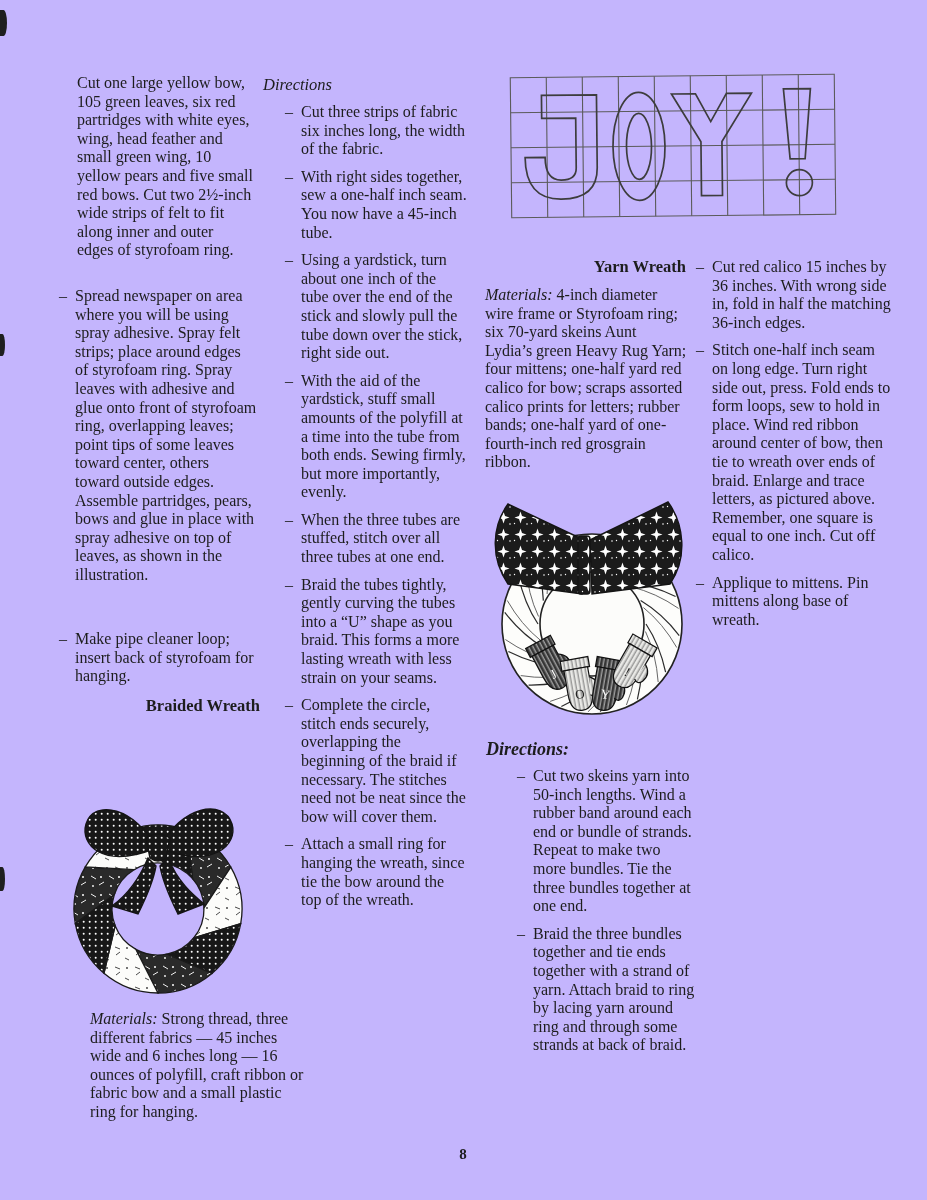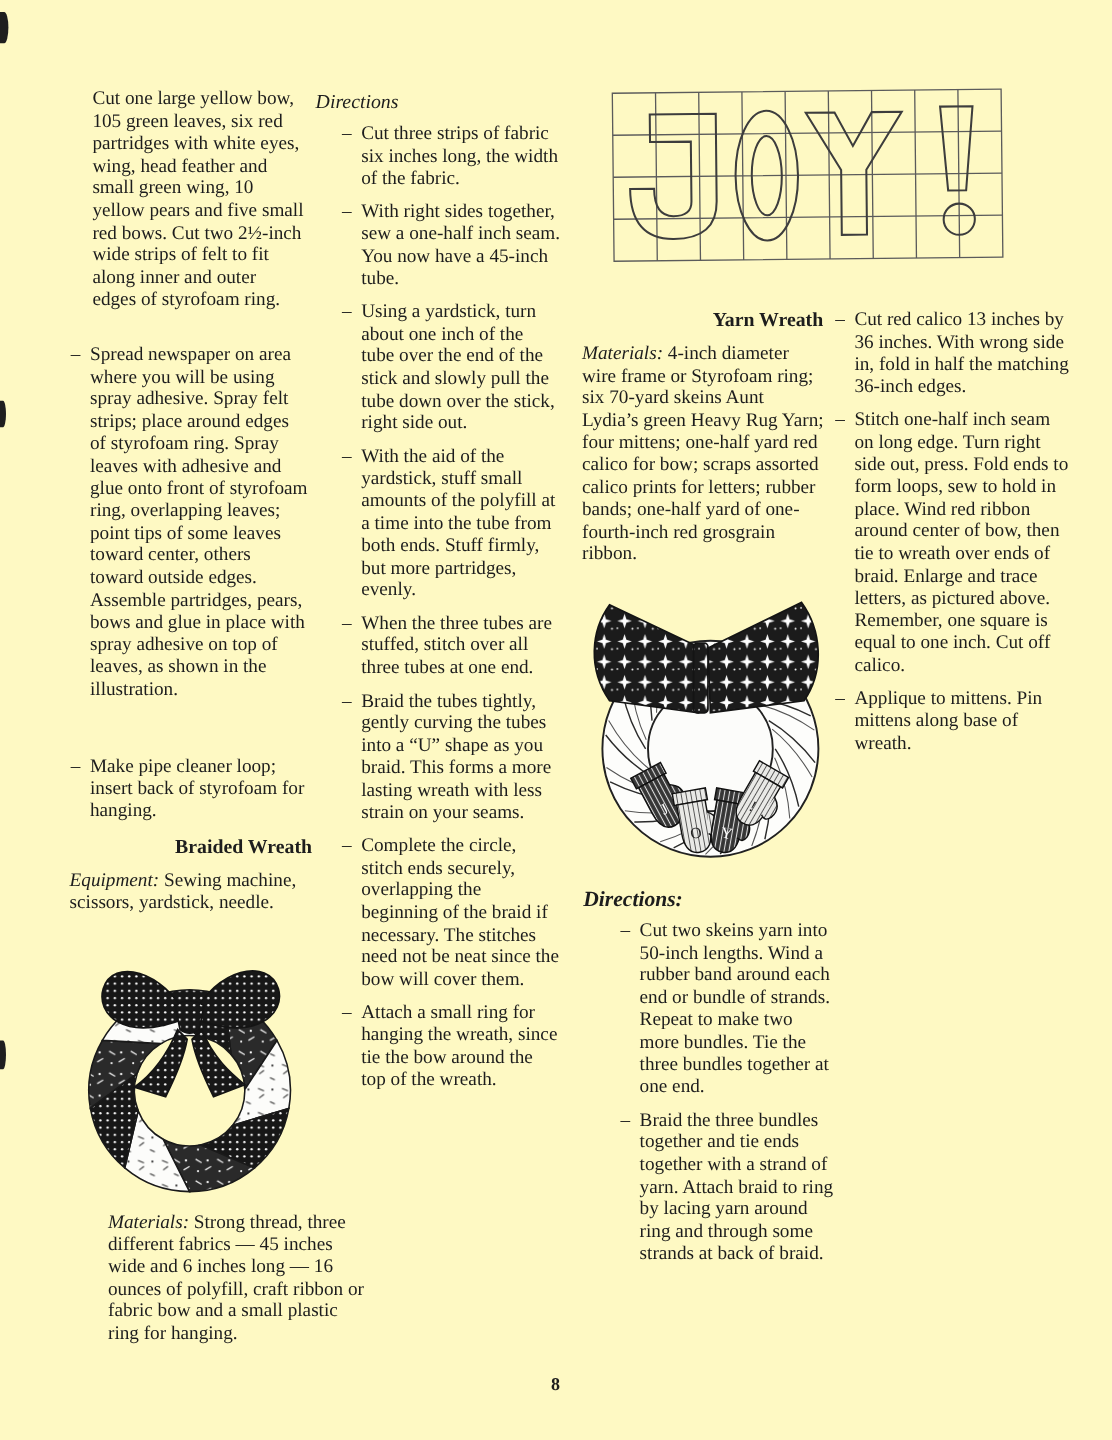--- a/index.html
+++ b/index.html
@@ -1,18 +1,18 @@
 <!DOCTYPE html>
 <html><head>
 <meta charset="utf-8">
 <style>
   html,body{margin:0;padding:0;background:#e9e9e7;}
   #page{
     position:relative;width:927px;height:1200px;margin:0 auto;
-    background:#fef9c3;overflow:hidden;
+    background:#c4b5fd;overflow:hidden;
     font-family:"Liberation Serif",serif;color:#1d1d1d;
   }
   .blk{position:absolute;font-size:16px;line-height:18.6px;}
   .bullet{display:flex;margin:0 0 9px;}
   .dash{flex:none;width:16px;}
   .btxt{flex:1;}
   .head-bold{font-weight:bold;text-align:right;font-size:16.5px;}
   .head-italic{font-style:italic;font-size:16.5px;}
   .head-bold-italic{font-style:italic;font-weight:bold;font-size:18px;}
   .lbl{font-style:italic;}
@@ -40,23 +40,20 @@
     <span class="btxt">Spread newspaper on area where you will be using spray adhesive. Spray felt strips; place around edges of styrofoam ring.  Spray leaves with adhesive and glue onto front of styrofoam ring, overlapping leaves; point tips of some leaves toward center, others toward outside edges.  Assemble partridges, pears, bows and glue in place with spray adhesive on top of leaves, as shown in the illustration.</span>
   </div>
 
   <div class="blk bullet" style="left:59px;top:630px;width:198px;">
     <span class="dash">–</span>
     <span class="btxt">Make pipe cleaner loop; insert back of styrofoam for hanging.</span>
   </div>
 
   <div class="blk head-bold" style="left:58px;top:697px;width:202px;">Braided Wreath</div>
 
-  <div class="blk" style="left:58px;top:725px;width:207px;">
-    <p class="para"><span class="lbl">Equipment:</span> <span>Sewing machine, scissors, yardstick, needle.</span></p>
-  </div>
 
   <svg id="braided-wreath" style="position:absolute;left:52px;top:782px;" width="212" height="220" viewBox="0 0 212 220">
     <defs>
       <pattern id="fabDots" width="6" height="6" patternUnits="userSpaceOnUse">
         <rect width="6" height="6" fill="#171717"></rect>
           <circle cx="1.7" cy="1.7" r="1" fill="#fff"></circle>
       </pattern>
       <pattern id="fabLight" width="20" height="20" patternUnits="userSpaceOnUse">
         <rect width="20" height="20" fill="#fcfcfa"></rect>
         <path d="M3,5 l5,2 M4,13 l4,-3 M13,16 l4,2" stroke="#333" stroke-width="0.9" fill="none"></path>
@@ -103,21 +100,21 @@
     <div class="bullet">
         <span class="dash">–</span>
         <span class="btxt">With right sides together, sew a one-half inch seam.  You now have a 45-inch tube.</span>
       </div>
     <div class="bullet">
         <span class="dash">–</span>
         <span class="btxt">Using a yardstick, turn about one inch of the tube over the end of the stick and slowly pull the tube down over the stick, right side out.</span>
       </div>
     <div class="bullet">
         <span class="dash">–</span>
-        <span class="btxt">With the aid of the yardstick, stuff small amounts of the polyfill at a time into the tube from both ends.  Stuff firmly, but more partridges, evenly.</span>
+        <span class="btxt">With the aid of the yardstick, stuff small amounts of the polyfill at a time into the tube from both ends.  Sewing firmly, but more importantly, evenly.</span>
       </div>
     <div class="bullet">
         <span class="dash">–</span>
         <span class="btxt">When the three tubes are stuffed, stitch over all three tubes at one end.</span>
       </div>
     <div class="bullet">
         <span class="dash">–</span>
         <span class="btxt">Braid the tubes tightly, gently curving the tubes into a “U” shape as you braid.  This forms a more lasting wreath with less strain on your seams.</span>
       </div>
     <div class="bullet">
@@ -242,21 +239,21 @@
       </div>
     <div class="bullet">
         <span class="dash">–</span>
         <span class="btxt">Braid the three bundles together and tie ends together with a strand of yarn.  Attach braid to ring by lacing yarn around ring and through some strands at back of braid.</span>
       </div>
   </div>
 
   <div class="blk stack" style="left:696px;top:258px;width:198px;">
     <div class="bullet">
         <span class="dash">–</span>
-        <span class="btxt">Cut red calico 13 inches by 36 inches.  With wrong side in, fold in half the matching 36-inch edges.</span>
+        <span class="btxt">Cut red calico 15 inches by 36 inches.  With wrong side in, fold in half the matching 36-inch edges.</span>
       </div>
     <div class="bullet">
         <span class="dash">–</span>
         <span class="btxt">Stitch one-half inch seam on long edge.  Turn right side out, press.  Fold ends to form loops, sew to hold in place.  Wind red ribbon around center of bow, then tie to wreath over ends of braid.  Enlarge and trace letters, as pictured above.  Remember, one square is equal to one inch.  Cut off calico.</span>
       </div>
     <div class="bullet">
         <span class="dash">–</span>
         <span class="btxt">Applique to mittens. Pin mittens along base of wreath.</span>
       </div>
   </div>

